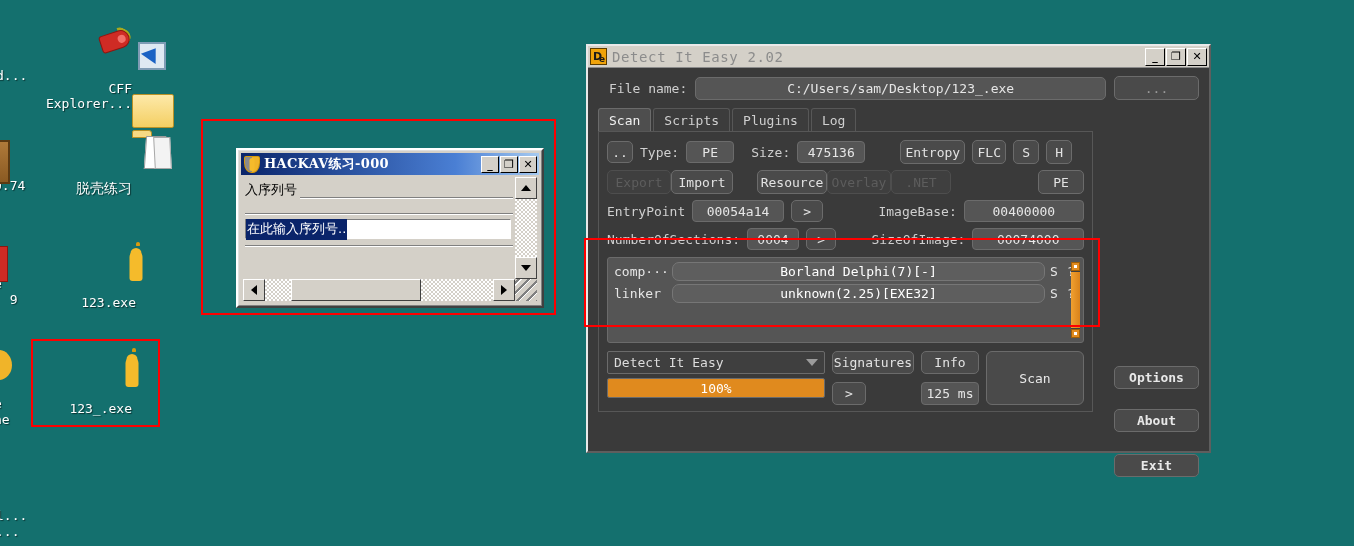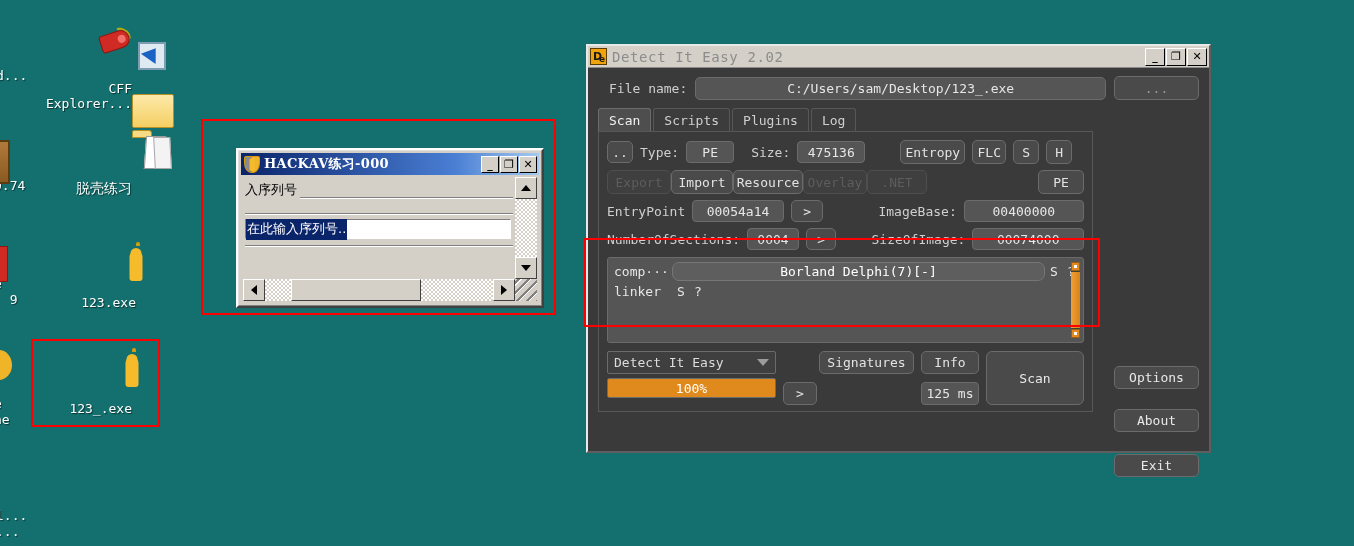--- a/index.html
+++ b/index.html
@@ -169,21 +169,21 @@
   .progress { height: 20px; background: #464646; border: 1px solid #6b6b6b; border-radius: 2px;
       position: relative; overflow: hidden; }
   .progress .bar { position: absolute; left: 0; top: 0; bottom: 0; background: #e08a1e; }
   .progress .ptxt { position: absolute; inset: 0; display: flex; align-items: center; justify-content: center;
       color: #ffffff; font-family: "DejaVu Sans Mono", monospace; font-size: 13px; }
   .scan-btn { background: #4a4a4a; border: 1px solid #6b6b6b; border-radius: 6px; color: #e8e8e8;
       font-family: "DejaVu Sans Mono", monospace; font-size: 13px;
       display: flex; align-items: center; justify-content: center; }
   .side-btn { width: 85px; height: 23px; background: #4a4a4a; border: 1px solid #6b6b6b; border-radius: 5px;
       color: #e8e8e8; font-family: "DejaVu Sans Mono", monospace; font-size: 13px;
-      display: flex; align-items: center; justify-content: center; }
+      display: flex; align-items: center; justify-content: center; font-weight: bold; }
 
   .watermark { position: absolute; right: 10px; bottom: 8px; color: #cfe3e2; font-size: 14px;
       font-family: "Liberation Sans", sans-serif; opacity: .92; }
 </style>
 </head>
 <body>
 
 <div id="screen">
 
   <div class="clip-text" style="left:-4px;top:68px;">d...</div>
@@ -323,21 +323,21 @@
           <span class="fld" style="width:68px;">475136</span>
           <span class="btn" style="width:65px;margin-left:28px;">Entropy</span>
           <span class="btn" style="width:34px;">FLC</span>
           <span class="btn" style="width:26px;">S</span>
           <span class="btn" style="width:26px;">H</span>
         </div>
 
         <div class="row" style="gap:0;margin-top:6px;">
           <span class="btn dim" style="width:64px;">Export</span>
           <span class="btn" style="width:62px;">Import</span>
-          <span class="btn" style="width:70px;">Resource</span>
+          <span class="btn" style="width:70px;margin-left:24px;">Resource</span>
           <span class="btn dim" style="width:64px;">Overlay</span>
           <span class="btn dim" style="width:60px;">.NET</span>
           <span class="btn" style="width:46px;margin-left:auto;">PE</span>
         </div>
 
         <div class="row" style="gap:7px;margin-top:6px;">
           <span class="lbl">EntryPoint</span>
           <span class="fld" style="width:95px;">00054a14</span>
           <span class="btn" style="width:34px;height:22px;">&gt;</span>
           <span class="lbl" style="margin-left:48px;">ImageBase:</span>
@@ -354,20 +354,21 @@
 
         <div class="results" style="margin-top:7px;">
           <div class="res-row">
             <span class="res-lbl">comp···</span>
             <span class="res-val">Borland Delphi(7)[-]</span>
             <span class="res-s">S</span>
             <span class="res-q">?</span>
           </div>
           <div class="res-row">
             <span class="res-lbl">linker</span>
+            <span class="res-val">unknown(2.25)[EXE32]</span>
             <span class="res-s">S</span>
             <span class="res-q">?</span>
           </div>
           <div class="res-scroll">
             <div class="cap" style="top:0;">
                 <i class="dot"></i>
               </div>
             <div class="thumb"></div>
             <div class="cap" style="bottom:0;">
                 <i class="dot"></i>
@@ -380,21 +381,21 @@
             <div class="select">
               <span>Detect It Easy</span>
               <span class="cv"></span>
             </div>
             <div class="progress" style="margin-top:4px;">
               <div class="bar" id="pbar" style="width: 100%; background: rgb(224, 138, 30);"></div>
               <div class="ptxt">100%</div>
             </div>
           </div>
           <div>
-            <div class="btn" style="width:95px;height:23px;margin-left:36px;">Signatures</div>
+            <div class="btn" style="width:82px;height:23px;">Signatures</div>
             <div class="btn" style="width:34px;height:23px;margin-top:8px;">&gt;</div>
           </div>
           <div>
             <div class="btn" style="width:58px;height:23px;">Info</div>
             <div class="fld" style="width:58px;height:23px;margin-top:8px;border-radius:4px;">125 ms</div>
           </div>
           <div class="scan-btn" style="width:98px;height:54px;">Scan</div>
         </div>
       </div>
 

